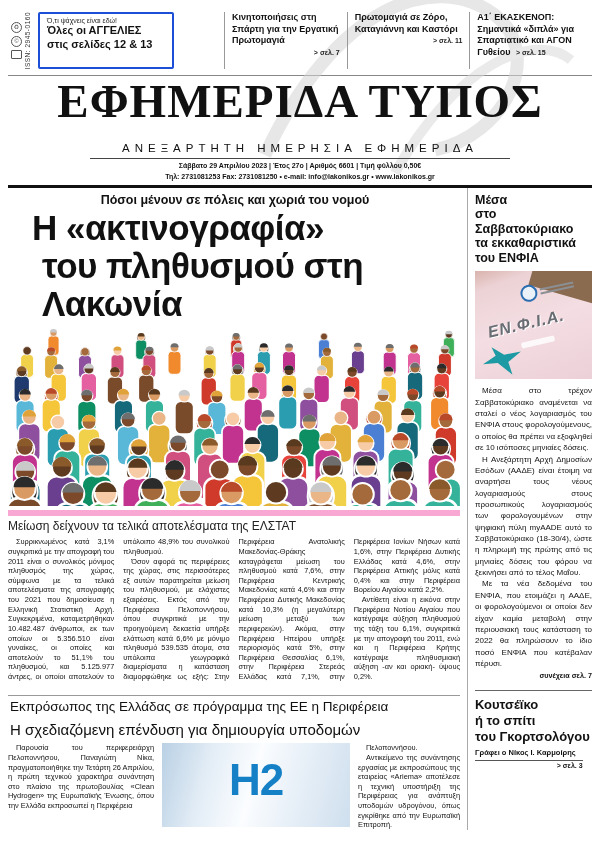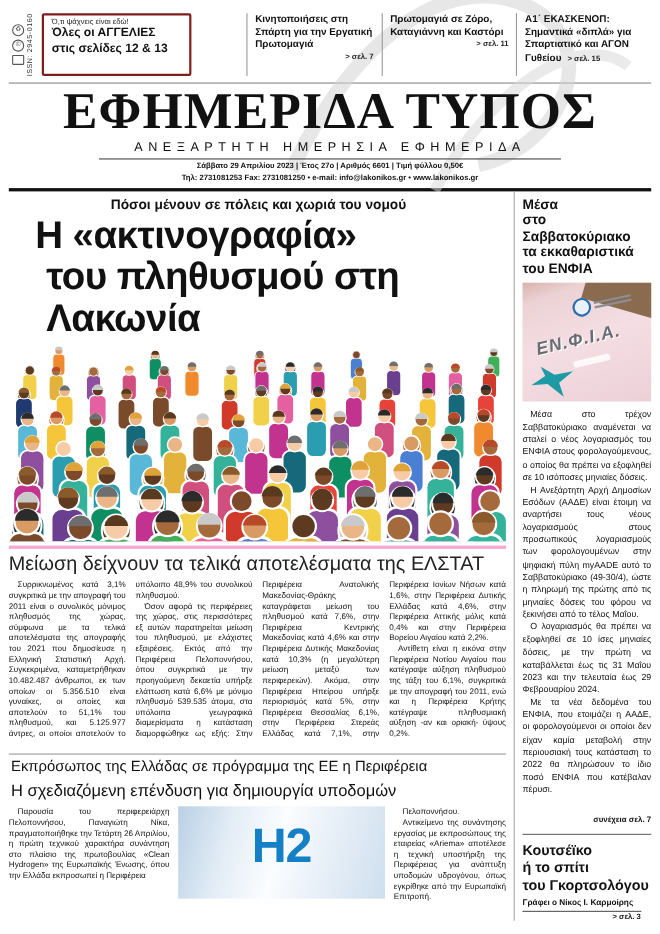--- a/index.html
+++ b/index.html
@@ -7,54 +7,54 @@
         font-family:"Liberation Sans",sans-serif;color:#111;margin:0 auto;}
 
   
   .topstrip{display:flex;align-items:stretch;padding:12px 8px 4px 6px;position:relative;z-index:1;}
   .issn-col{width:30px;display:flex;align-items:center;justify-content:center;gap:2px;}
   .issn-icons{display:flex;flex-direction:column;gap:3px;align-items:center;}
   .mini-ic{width:9px;height:9px;border:1px solid #555;border-radius:50%;font-size:6px;line-height:8px;
            text-align:center;color:#555;}
   .mini-sq{width:9px;height:7px;border:1px solid #555;border-radius:1px;}
   .issn-text{writing-mode:vertical-rl;transform:rotate(180deg);font-size:6.5px;color:#333;letter-spacing:.5px;}
-  .classifieds{border:2px solid #7f1d1d;border-radius:2px;padding:3px 7px 4px;margin:0 6px 0 2px;width:118px;flex:none;}
+  .classifieds{border:2px solid #1d4ed8;border-radius:2px;padding:3px 7px 4px;margin:0 6px 0 2px;width:118px;flex:none;}
   .classifieds .l1{font-size:7px;color:#222;}
   .classifieds .l2,.classifieds .l3{font-size:11px;font-weight:bold;line-height:1.25;}
   .teasers{flex:1;display:flex;padding-left:44px;}
   .teaser{flex:1;padding:0 7px;border-left:1px solid #999;font-size:9px;font-weight:bold;line-height:1.3;}
   .teaser .pg{display:block;text-align:right;font-size:7px;font-weight:bold;color:#222;margin-top:1px;}
   .teaser .pg.inline{display:inline;margin-left:3px;}
   .thin-rule{border:0;border-top:1px solid #888;margin:2px 8px 0;}
 
   
   .masthead{text-align:center;position:relative;padding-top:2px;}
   .watermark{position:absolute;right:25px;top:-55px;z-index:0;opacity:.55;}
   .mast-title{font-family:"Liberation Serif",serif;font-weight:bold;font-size:47px;line-height:1;
               letter-spacing:1px;position:relative;z-index:1;}
-  .mast-sub{font-size:11.5px;letter-spacing:5px;margin-top:3px;position:relative;z-index:1;}
+  .mast-sub{font-size:11.5px;letter-spacing:5px;margin-top:17px;position:relative;z-index:1;}
   .mast-rule{border:0;border-top:1px solid #444;margin:4px 90px 2px;}
   .dateline{font-size:7px;font-weight:bold;line-height:1.5;position:relative;z-index:1;}
   .thick-rule{height:2.5px;background:#111;margin:3px 8px 0;}
 
   
   .content{display:flex;padding:0 8px;position:relative;z-index:1;}
   .main-col{width:452px;flex:none;padding-right:7px;}
   .side-col{flex:1;border-left:1px solid #aaa;padding-left:7px;min-width:0;}
 
   .kicker1{font-size:12.5px;font-weight:bold;margin:5px 0 0 2px;text-align:center;}
   .headline1{font-weight:800;font-size:35px;line-height:1.09;letter-spacing:-.5px;margin-top:2px;}
   .headline1 .hl1{margin-left:24px;}
   .headline1 .hl2{margin-left:34px;}
   .crowd-wrap{margin-top:5px;line-height:0;}
-  .subhead1{font-size:18px;color:#222;border-top:3px solid #f9a8d4;margin-top:4px;padding-top:3px;}
+  .subhead1{font-size:12px;color:#222;border-top:6px solid #f9a8d4;margin-top:4px;padding-top:3px;}
   .lead-body{margin-top:4px;height:152px;overflow:hidden;column-count:4;column-gap:9px;column-fill:auto;
              font-size:7.4px;line-height:1.3;text-align:justify;}
   .lead-body p{margin:0;text-indent:8px;}
-  .cont{font-size:7.2px;font-weight:bold;text-align:right;margin-top:16px;}
+  .cont{font-size:7.2px;font-weight:bold;text-align:right;margin-top:2px;}
 
   .story-div{border:0;border-top:1px solid #999;margin:6px 0 3px;}
   .kicker2{font-size:13.5px;margin:2px 0 1px 2px;}
   .headline2{font-weight:800;font-size:31px;line-height:1.08;letter-spacing:-.5px;margin-left:2px;}
   .subhead2{font-size:15px;margin:7px 0 5px 2px;}
   .hydro-row{display:flex;gap:8px;}
   .hydro-left{width:146px;flex:none;font-size:7.4px;line-height:1.3;text-align:justify;}
   .hydro-left p,.hydro-right p{margin:0;text-indent:8px;}
   .hydro-right{flex:1;font-size:7.4px;line-height:1.3;text-align:justify;}
   .h2-photo{width:188px;height:84px;flex:none;position:relative;overflow:hidden;
@@ -505,22 +505,21 @@
         </div>
         <div class="enfia-word">ΕΝ.Φ.Ι.Α.</div>
         <div class="enfia-ghost"></div>
         <svg class="enfia-bird" viewBox="0 0 40 30">
           <path d="M2 18 L14 10 L10 2 L22 9 L38 6 L26 16 L30 28 L16 17 Z" fill="#1d9aa3"></path>
         </svg>
       </div>
 
       <div class="side-body">
         <p>Μέσα στο τρέχον Σαββατοκύριακο αναμένεται να σταλεί ο νέος λογαριασμός του ΕΝΦΙΑ στους φορολογούμενους, ο οποίος θα πρέπει να εξοφληθεί σε 10 ισόποσες μηνιαίες δόσεις.</p>
-        <p>Η Ανεξάρτητη Αρχή Δημοσίων Εσόδων (ΑΑΔΕ) είναι έτοιμη να αναρτήσει τους νέους λογαριασμούς στους προσωπικούς λογαριασμούς των φορολογουμένων στην ψηφιακή πύλη myAADE αυτό το Σαββατοκύριακο (49-30/4), ώστε η πληρωμή της πρώτης από τις μηνιαίες δόσεις του φόρου να ξεκινήσει από το τέλος Μαΐου.</p>
-        <p>Ο λογαριασμός θα πρέπει να εξοφληθεί σε 10 ίσες μηνιαίες δόσεις, με την πρώτη να καταβάλλεται έως τις 31 Μαΐου 2023 και την τελευταία έως 29 Φεβρουαρίου 2024.</p>
+        <p>Η Ανεξάρτητη Αρχή Δημοσίων Εσόδων (ΑΑΔΕ) είναι έτοιμη να αναρτήσει τους νέους λογαριασμούς στους προσωπικούς λογαριασμούς των φορολογουμένων στην ψηφιακή πύλη myAADE αυτό το Σαββατοκύριακο (18-30/4), ώστε η πληρωμή της πρώτης από τις μηνιαίες δόσεις του φόρου να ξεκινήσει από το τέλος Μαΐου.</p>
         <p>Με τα νέα δεδομένα του ΕΝΦΙΑ, που ετοιμάζει η ΑΑΔΕ, οι φορολογούμενοι οι οποίοι δεν είχαν καμία μεταβολή στην περιουσιακή τους κατάσταση το 2022 θα πληρώσουν το ίδιο ποσό ΕΝΦΙΑ που κατέβαλαν πέρυσι.</p>
         <div class="cont">συνέχεια σελ. 7</div>
       </div>
 
       <hr class="side-div">
 
       <div class="side-col2-title">
         <div>Κουτσέϊκο</div>
         <div>ή το σπίτι</div>
         <div>του Γκορτσολόγου</div>

